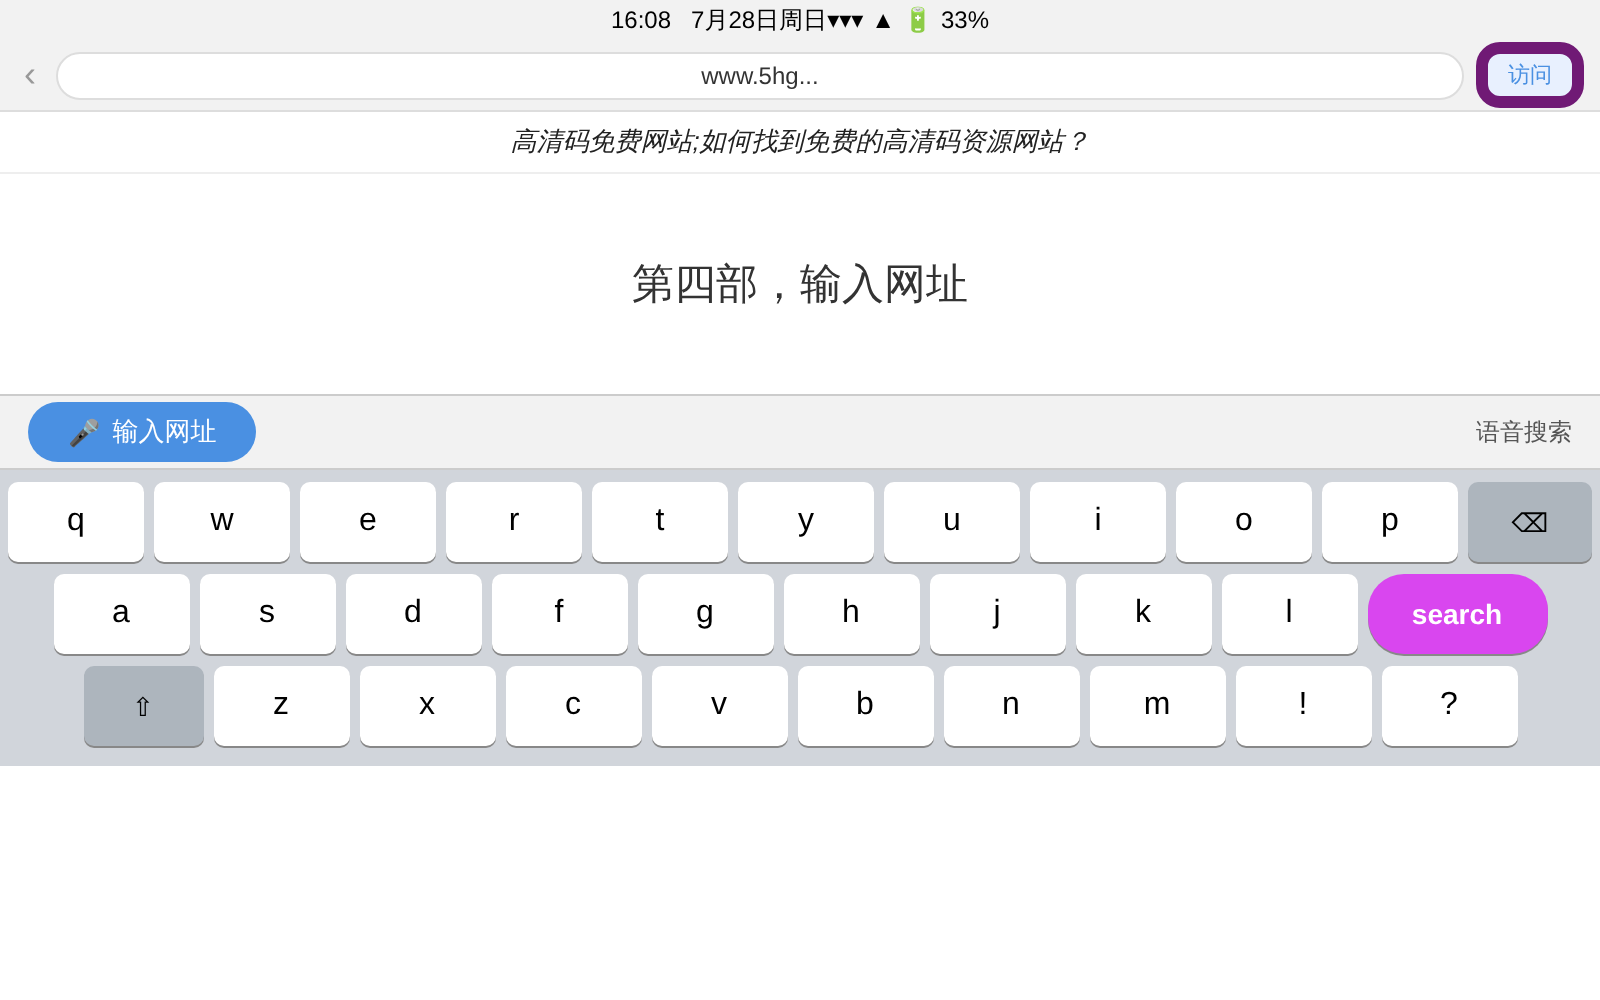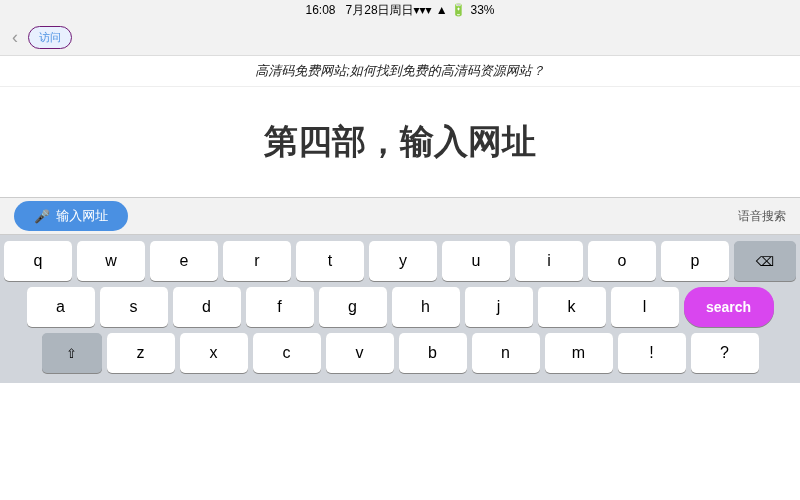--- a/index.html
+++ b/index.html
@@ -46,21 +46,21 @@
       background: #fff;
       border: 1px solid #ddd;
       border-radius: 14px;
       padding: 4px 12px;
       font-size: 12px;
       color: #333;
       text-align: center;
     }
     #bookmark-btn {
       background: #e8f0fe;
-      border: 1px solid #701a75;
+      border: 6px solid #701a75;
       border-radius: 12px;
       padding: 3px 10px;
       font-size: 11px;
       color: #4a90e2;
       cursor: pointer;
     }
 
     
     #page-header {
       background: #fff;
@@ -79,23 +79,23 @@
     #main-content {
       background: #fff;
       display: flex;
       flex-direction: column;
       align-items: center;
       justify-content: center;
       height: 110px;
       padding: 10px;
     }
     #instruction-text {
-      font-size: 34px;
+      font-size: 21px;
       color: #333;
-      font-weight: 700;
+      font-weight: 400;
     }
 
     
     #keyboard-header {
       background: #f2f2f2;
       display: flex;
       align-items: center;
       justify-content: space-between;
       padding: 6px 14px;
       border-top: 1px solid #ccc;
@@ -185,20 +185,21 @@
   <div id="status-right">
     <span>▾▾▾</span>
     <span>▲</span>
     <span>🔋</span>
     <span>33%</span>
   </div>
 </div>
 
 <div id="browser-bar">
   <span id="back-btn">‹</span>
+  <div id="url-bar">www.5hg...</div>
   <button id="bookmark-btn">访问</button>
 </div>
 
 <div id="page-header">
   <div id="page-title">高清码免费网站;如何找到免费的高清码资源网站？</div>
 </div>
 
 <div id="main-content">
   <div id="instruction-text">第四部，输入网址</div>
 </div>

